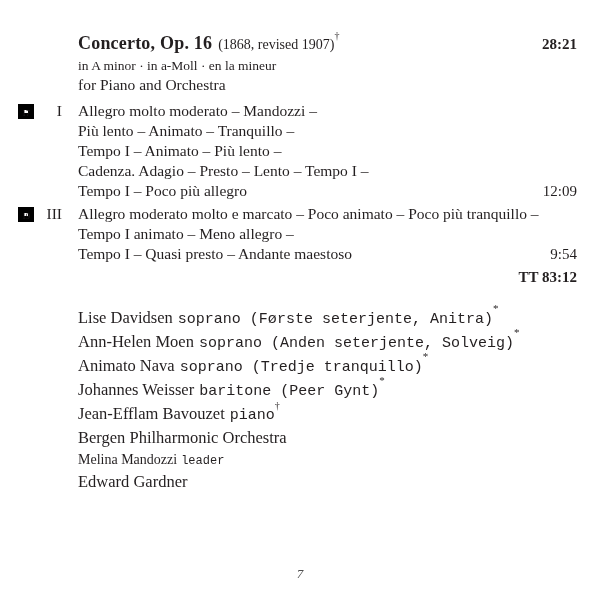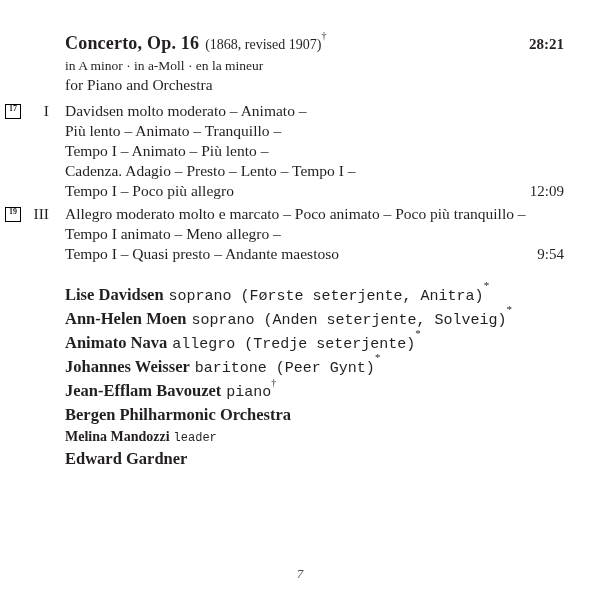--- a/index.html
+++ b/index.html
@@ -5,52 +5,52 @@
   * { margin: 0; padding: 0; box-sizing: border-box; }
   html, body { width: 600px; height: 600px; }
   body {
     background: #ffffff;
     font-family: "Liberation Serif", serif;
     color: #231f20;
     position: relative;
     overflow: hidden;
   }
   .page { position: absolute; inset: 0; background: #ffffff; }
-  .content { position: absolute; top: 32px; left: 5px; width: 559px; }
+  .content { position: absolute; top: 32px; left: 18px; width: 559px; }
 
   
   .header { margin-left: 60px; }
   .title-row { display: flex; align-items: baseline; line-height: 22px; }
   .work-title { font-weight: bold; font-size: 18px; letter-spacing: 0.2px; }
   .work-annotation { font-size: 14px; margin-left: 6px; }
   sup.dg { font-size: 10px; position: relative; top: -0.45em; line-height: 0; }
   .flex-spacer { flex: 1; }
   .work-duration { font-weight: bold; font-size: 15px; }
   .subtitle-lang { font-size: 13.5px; line-height: 19px; }
   .subtitle-scoring { font-size: 15.5px; line-height: 19px; margin-bottom: 7px; }
 
   
   .movement { display: grid; grid-template-columns: 17px 27px 1fr auto; margin-bottom: 3px; }
   .track-box-cell { padding-top: 3px; }
   .track-box {
     width: 16px; height: 15px;
-    border: 1px solid #000000;
+    border: 6px solid #000000;
     display: flex; align-items: flex-start; justify-content: center;
-    font-size: 8px; line-height: 1; color: #231f20; font-weight: bold;
+    font-size: 8px; line-height: 1; color: #231f20;
   }
   .numeral { text-align: right; font-size: 15.5px; line-height: 20px; }
   .movement-lines { padding-left: 16px; font-size: 15.5px; line-height: 20px; }
   .movement-line { white-space: nowrap; }
   .movement-time { font-size: 15px; line-height: 20px; align-self: end; text-align: right; }
   .tt-row { text-align: right; font-weight: bold; font-size: 15px; line-height: 20px; }
 
   
   .performers { margin-left: 60px; margin-top: 20px; }
   .performer { font-size: 15px; line-height: 22px; white-space: nowrap; }
-  .performer .name { font-weight: bold; font-size: 16.5px; }
+  .performer .name { font-weight: normal; font-size: 16.5px; }
   .performer .role { font-size: 15px; margin-left: 5px; font-family: Liberation Mono, monospace; }
   sup.ast { font-size: 11px; position: relative; top: -0.45em; line-height: 0; }
   .performer.small { line-height: 20px; }
   .performer.small .name { font-size: 14px; }
   .performer.small .role { font-size: 12px; margin-left: 4px; }
 
   
   .page-number {
     position: absolute; left: 0; right: 0; bottom: 18px;
     text-align: center; font-style: italic;
@@ -75,21 +75,21 @@
     </div>
 
     <div class="movement">
       <div class="track-box-cell">
         <div class="track-box">
           <span>17</span>
         </div>
       </div>
       <div class="numeral">I</div>
       <div class="movement-lines">
-        <div class="movement-line">Davidsen molto moderato – Animato –</div>
+        <div class="movement-line">Allegro molto moderato – Mandozzi –</div>
         <div class="movement-line">Più lento – Animato – Tranquillo –</div>
         <div class="movement-line">Tempo I – Animato – Più lento –</div>
         <div class="movement-line">Cadenza. Adagio – Presto – Lento – Tempo I –</div>
         <div class="movement-line">Tempo I – Poco più allegro</div>
       </div>
       <div class="movement-time">12:09</div>
     </div>
 
 
     <div class="movement">
@@ -100,25 +100,26 @@
       </div>
       <div class="numeral">III</div>
       <div class="movement-lines">
         <div class="movement-line">Allegro moderato molto e marcato – Poco animato – Poco più tranquillo –</div>
         <div class="movement-line">Tempo I animato – Meno allegro –</div>
         <div class="movement-line">Tempo I – Quasi presto – Andante maestoso</div>
       </div>
       <div class="movement-time">9:54</div>
     </div>
 
+    <div class="tt-row">TT 83:12</div>
 
     <div class="performers">
       <div class="performer"><span class="name">Lise Davidsen</span><span class="role">soprano (Første seterjente, Anitra)</span><sup class="ast">*</sup></div>
       <div class="performer"><span class="name">Ann-Helen Moen</span><span class="role">soprano (Anden seterjente, Solveig)</span><sup class="ast">*</sup></div>
-      <div class="performer"><span class="name">Animato Nava</span><span class="role">allegro (Tredje seterjente)</span><sup class="ast">*</sup></div>
+      <div class="performer"><span class="name">Animato Nava</span><span class="role">soprano (Tredje tranquillo)</span><sup class="ast">*</sup></div>
       <div class="performer"><span class="name">Johannes Weisser</span><span class="role">baritone (Peer Gynt)</span><sup class="ast">*</sup></div>
       <div class="performer"><span class="name">Jean-Efflam Bavouzet</span><span class="role">piano</span><sup class="dg">†</sup></div>
       <div class="performer"><span class="name">Bergen Philharmonic Orchestra</span></div>
       <div class="performer small"><span class="name">Melina Mandozzi</span><span class="role">leader</span></div>
       <div class="performer"><span class="name">Edward Gardner</span></div>
     </div>
 
   </div>
 
   <div class="page-number">7</div>

